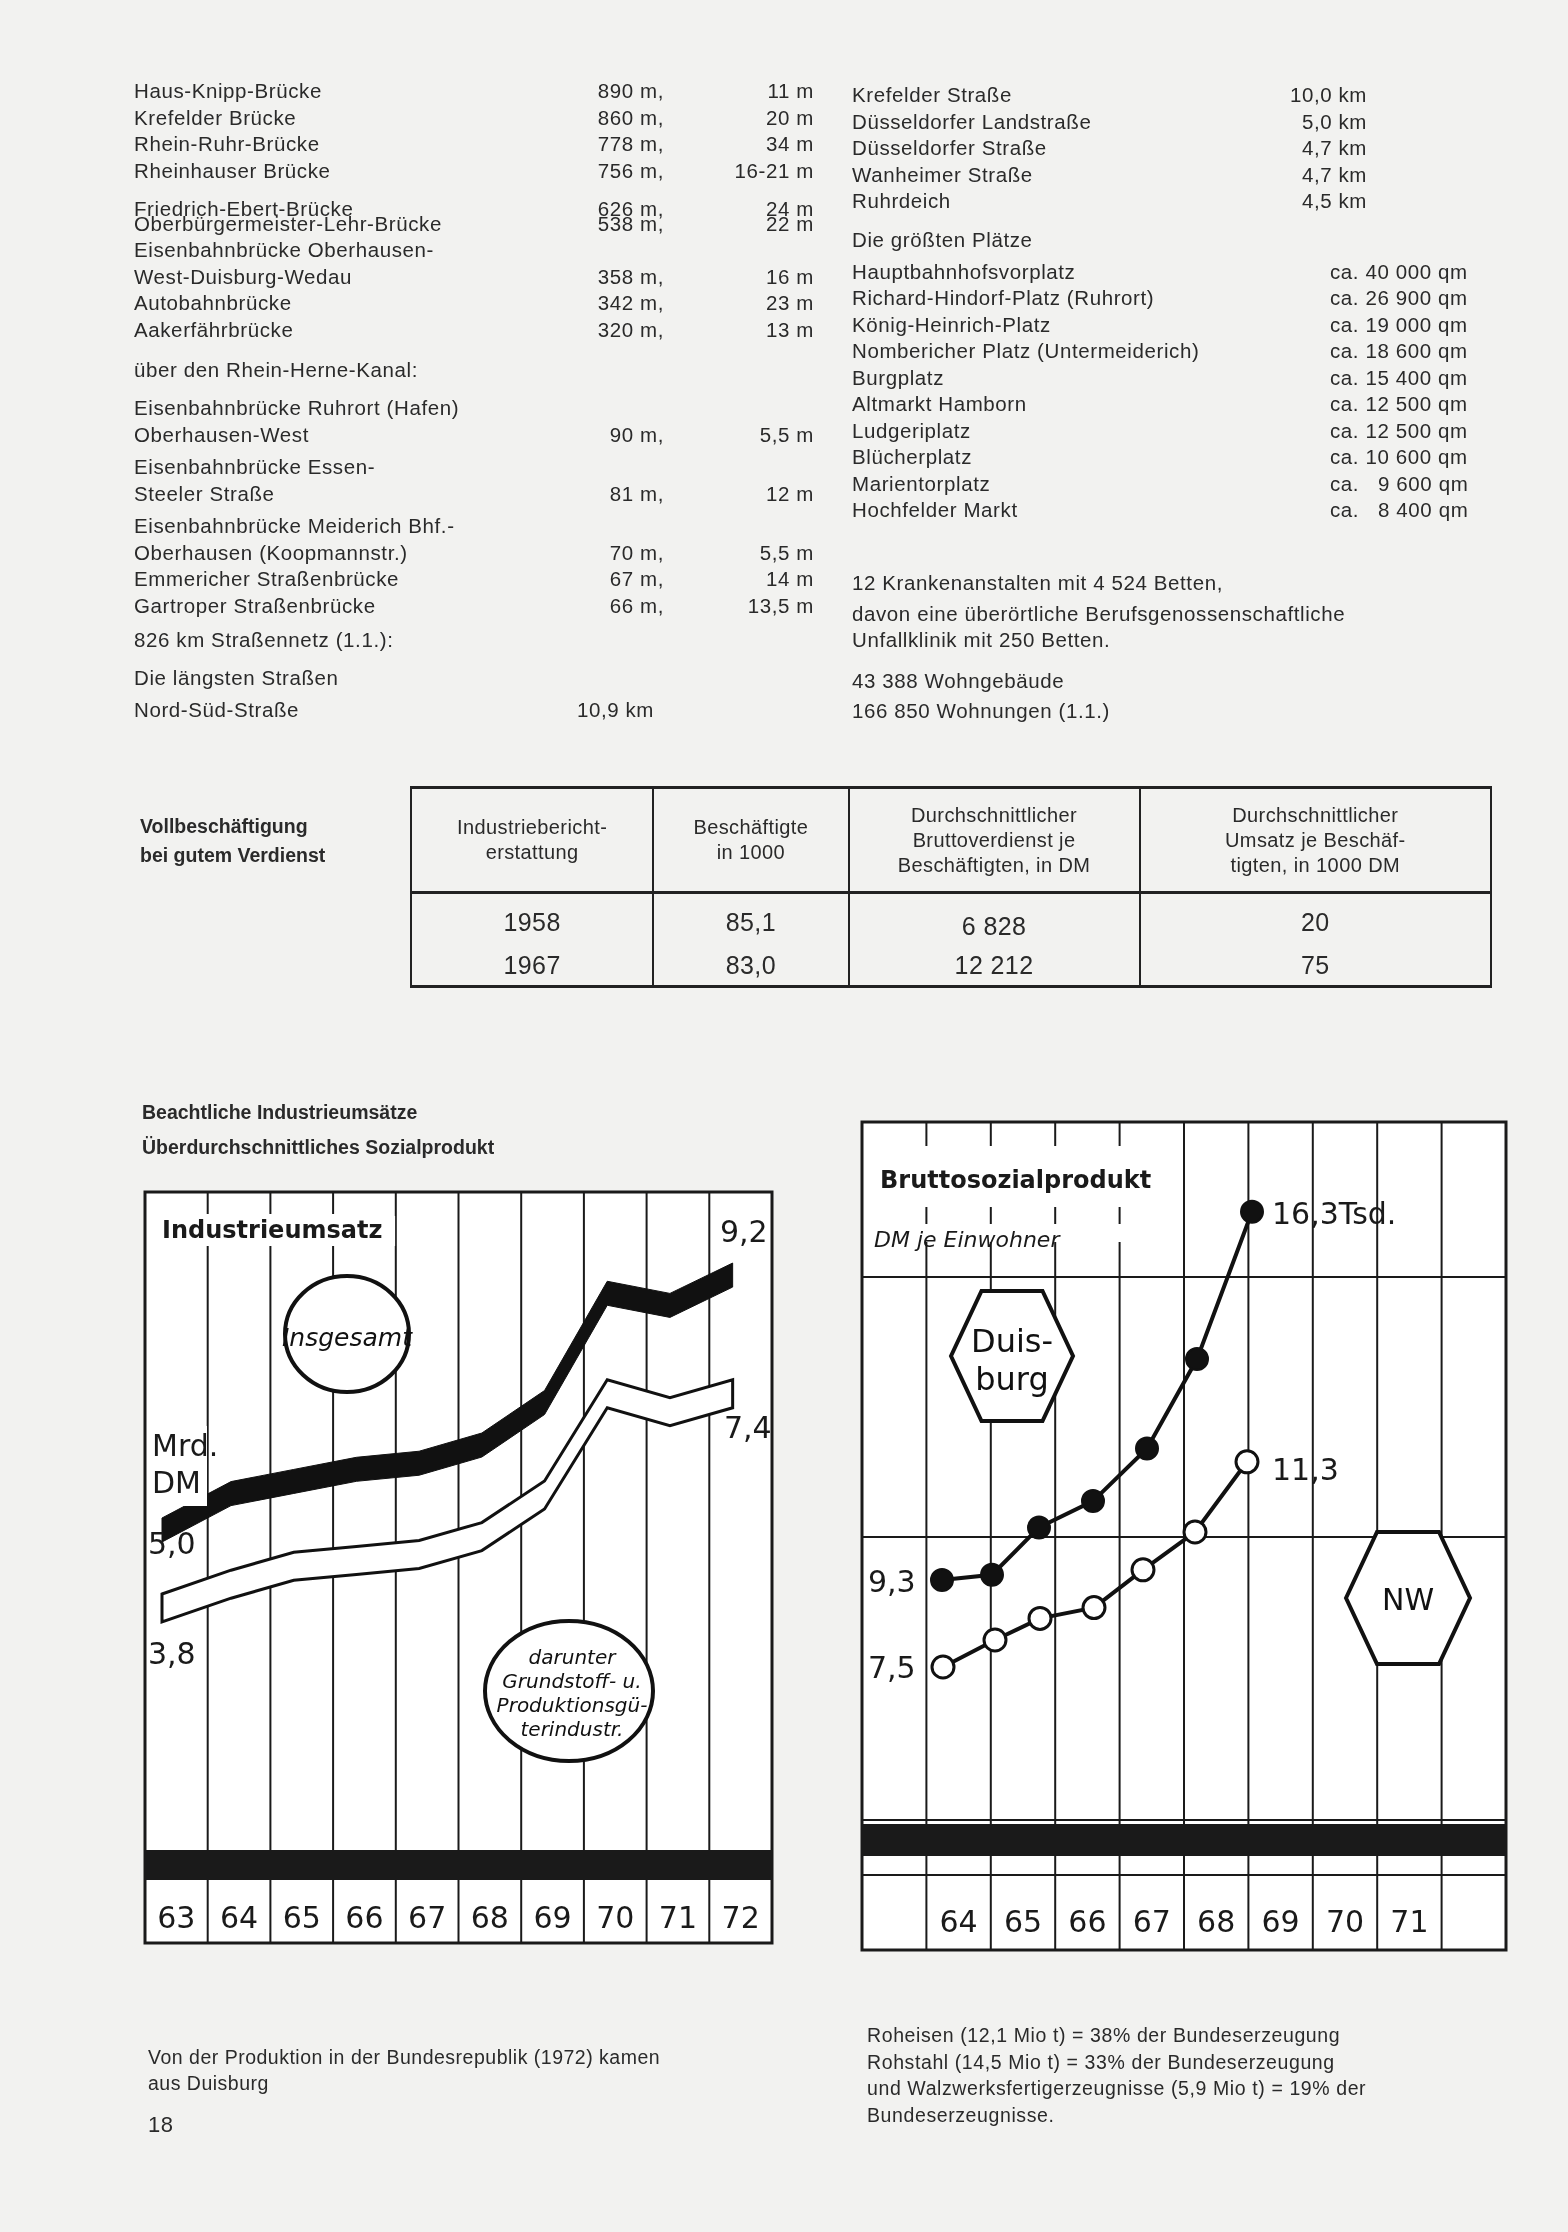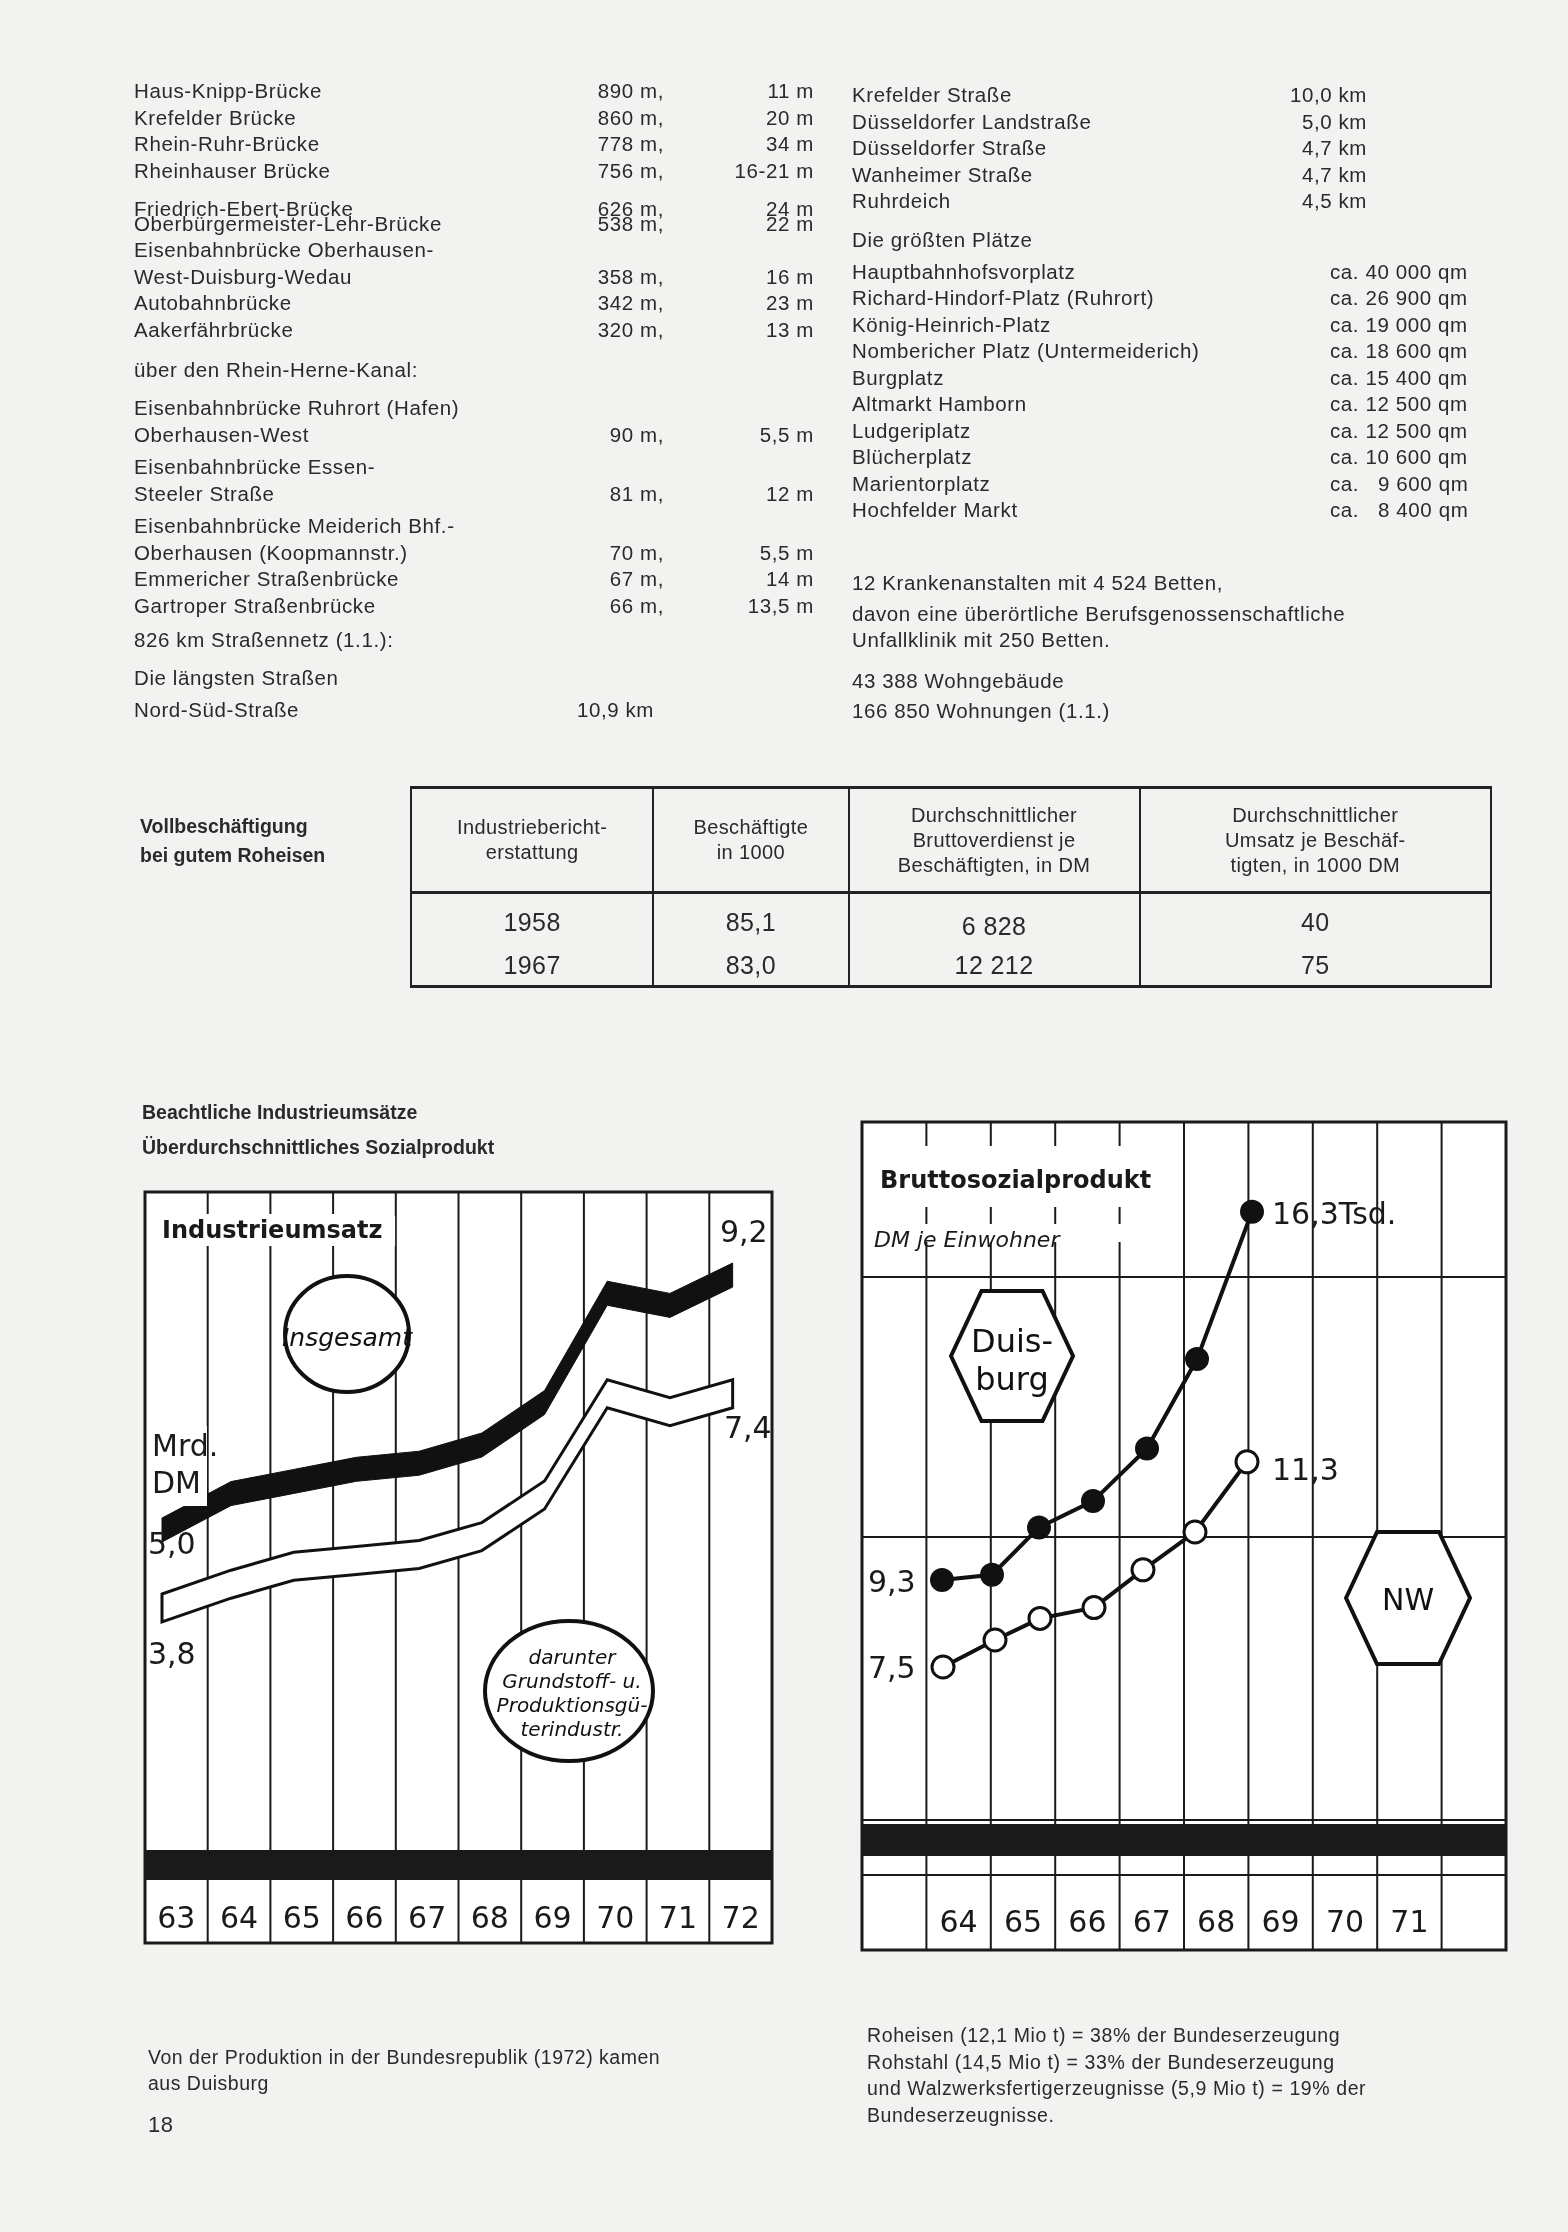--- a/index.html
+++ b/index.html
@@ -191,21 +191,21 @@
 <div class="abs txt" style="left:852px; top:570px;">
   <div>12 Krankenanstalten mit 4 524 Betten,</div>
   <div style="margin-top:4px;">davon eine überörtliche Berufsgenossenschaftliche</div>
   <div>Unfallklinik mit 250 Betten.</div>
   <div style="margin-top:14px;">43 388 Wohngebäude</div>
   <div style="margin-top:4px;">166 850 Wohnungen (1.1.)</div>
 </div>
 
 <div class="abs bold" style="left:140px; top:812px; font-size:19.5px; line-height:29px;">
   <div>Vollbeschäftigung</div>
-  <div>bei gutem Roheisen</div>
+  <div>bei gutem Verdienst</div>
 </div>
 
 <table id="stats-table">
   <thead>
       <tr id="stats-head">
         <th style="width:240px; white-space:pre-line;">Industriebericht-
 erstattung</th>
         <th style="width:192px; white-space:pre-line;">Beschäftigte
 in 1000</th>
         <th style="width:292px; white-space:pre-line;">Durchschnittlicher
@@ -214,21 +214,21 @@
         <th style="width:358px; white-space:pre-line;">Durchschnittlicher
 Umsatz je Beschäf-
 tigten, in 1000 DM</th>
       </tr>
     </thead>
   <tbody id="stats-body">
       <tr>
         <td style="padding-top:6px;">1958</td>
         <td style="padding-top:6px;margin-left:28px;">85,1</td>
         <td style="padding-top:14px;">6 828</td>
-        <td style="padding-top:6px;">40</td>
+        <td style="padding-top:6px;">20</td>
       </tr>
       <tr>
         <td style="">1967</td>
         <td style="">83,0</td>
         <td style="">12 212</td>
         <td style="">75</td>
       </tr>
     </tbody>
 </table>
 

